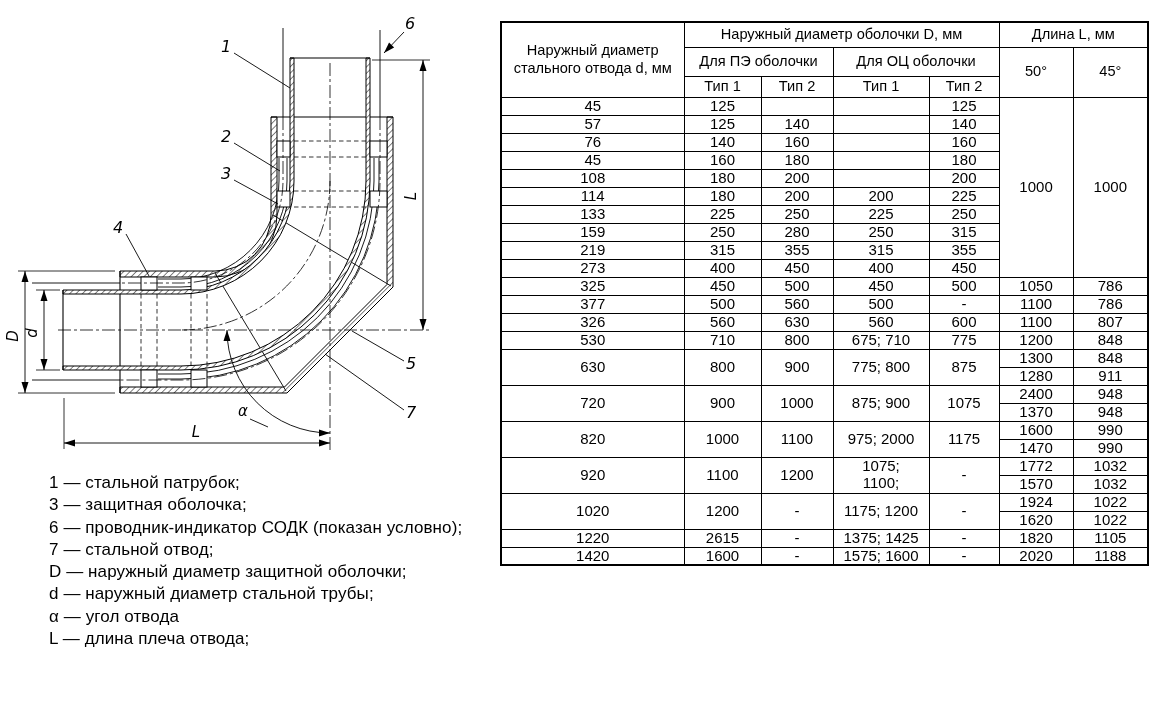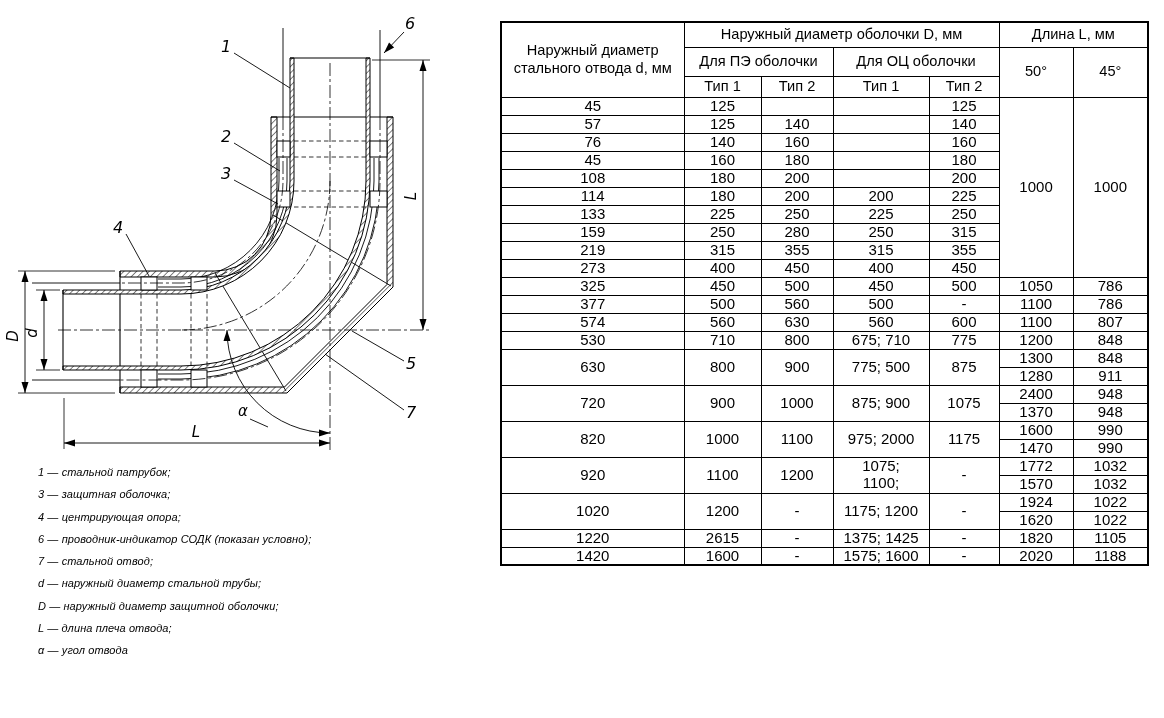--- a/index.html
+++ b/index.html
@@ -15,22 +15,22 @@
   .cl{stroke:#000;stroke-width:0.8;fill:none;stroke-dasharray:13 3 3 3;}
   .hid{stroke:#000;stroke-width:0.8;fill:none;stroke-dasharray:4.5 3;}
   .sup{fill:#fff;stroke:#000;stroke-width:1;}
   .dim{stroke:#000;stroke-width:0.9;fill:none;}
   .ext{stroke:#000;stroke-width:0.8;fill:none;}
   .lead{stroke:#000;stroke-width:0.9;fill:none;}
   text.lbl{font:italic 16px "DejaVu Sans",sans-serif;fill:#000;}
   text.dimlbl{font:italic 15px "DejaVu Sans",sans-serif;fill:#000;}
 
   
-  .legend{position:absolute;left:33px;top:456px;margin:5px;padding:0;list-style:none;
-          font-size:11px;line-height:22.3px;letter-spacing:.1px;font-style:italic;}
+  .legend{position:absolute;left:33px;top:456px;margin:16px;padding:0;list-style:none;
+          font-size:17px;line-height:22.3px;letter-spacing:.1px;}
 
   
   table.spec{position:absolute;left:500px;top:21px;width:647px;
              border-collapse:collapse;table-layout:fixed;border:2px solid #000;}
   table.spec th,table.spec td{border:1.5px solid #000;text-align:center;
              vertical-align:middle;padding:0;overflow:hidden;}
   table.spec th{font-size:14.6px;font-weight:normal;line-height:1.22;}
   table.spec td{font-size:15px;line-height:1.12;white-space:pre-line;}
   thead tr.h1{height:25px;} thead tr.h2{height:29px;} thead tr.h3{height:21px;}
   tbody tr{height:18px;}
@@ -153,27 +153,26 @@
       <line class="lead" x1="404" y1="32" x2="384" y2="53" marker-end="url(#arr)"></line>
       <text class="lbl" x="410" y="29" text-anchor="middle">6</text>
       <line class="lead" x1="404" y1="410" x2="325" y2="354"></line>
       <text class="lbl" x="411" y="418" text-anchor="middle">7</text>
     </g>
   </svg>
 
   <ul class="legend">
       <li>1 — стальной патрубок;</li>
       <li>3 — защитная оболочка;</li>
-      <li>4 — центрирующая опора;</li>
       <li>6 — проводник-индикатор СОДК (показан условно);</li>
       <li>7 — стальной отвод;</li>
+      <li>D — наружный диаметр защитной оболочки;</li>
       <li>d — наружный диаметр стальной трубы;</li>
-      <li>D — наружный диаметр защитной оболочки;</li>
+      <li>α — угол отвода</li>
       <li>L — длина плеча отвода;</li>
-      <li>α — угол отвода</li>
     </ul>
 
   <table class="spec">
     <colgroup>
       <col style="width:183px">
         <col style="width:77px">
         <col style="width:72px">
       <col style="width:96px">
         <col style="width:70px">
         <col style="width:74px">
@@ -283,42 +282,42 @@
         <tr>
           <td>377</td>
           <td>500</td>
           <td>560</td>
           <td>500</td>
           <td>-</td>
           <td>1100</td>
           <td>786</td>
         </tr>
         <tr>
-          <td>574</td>
+          <td>326</td>
           <td>560</td>
           <td>630</td>
           <td>560</td>
           <td>600</td>
           <td>1100</td>
           <td>807</td>
         </tr>
         <tr>
           <td>530</td>
           <td>710</td>
           <td>800</td>
           <td>675; 710</td>
           <td>775</td>
           <td>1200</td>
           <td>848</td>
         </tr>
         <tr>
           <td rowspan="2">630</td>
           <td rowspan="2">800</td>
           <td rowspan="2">900</td>
-          <td rowspan="2">775; 500</td>
+          <td rowspan="2">775; 800</td>
           <td rowspan="2">875</td>
           <td>1300</td>
           <td>848</td>
         </tr>
         <tr>
           <td>1280</td>
           <td>911</td>
         </tr>
         <tr>
           <td rowspan="2">720</td>

